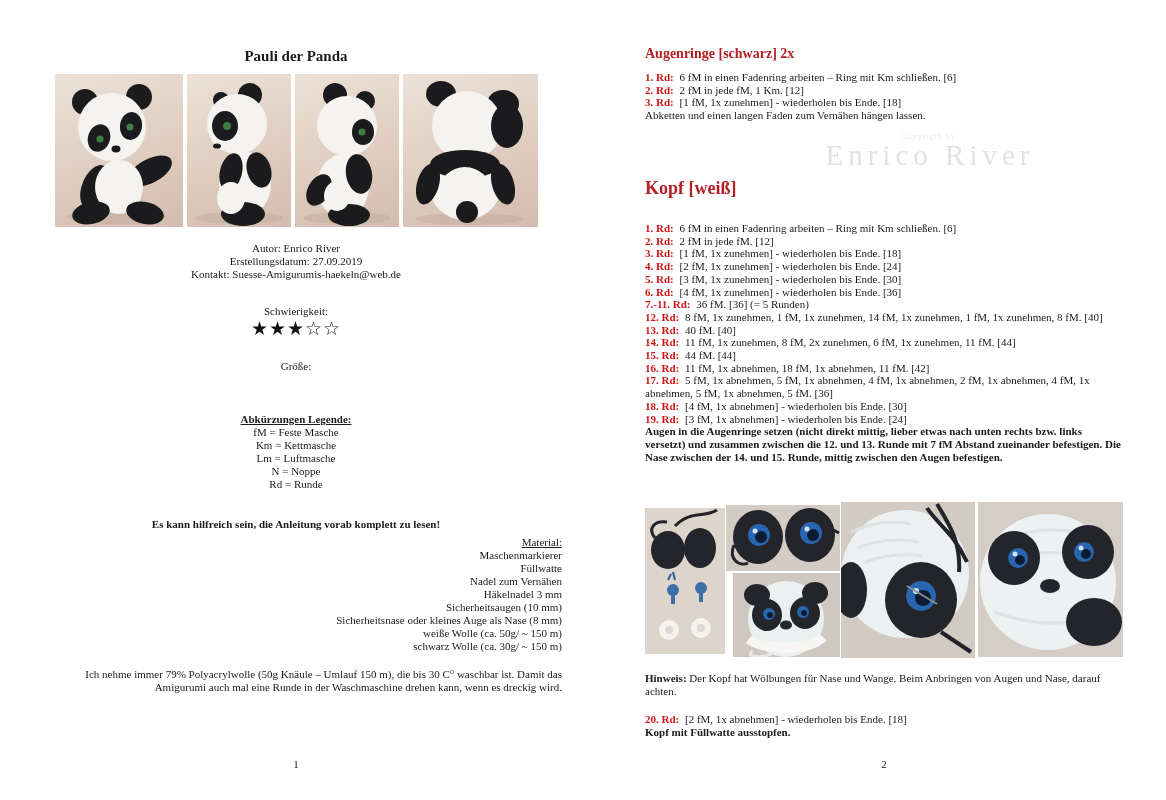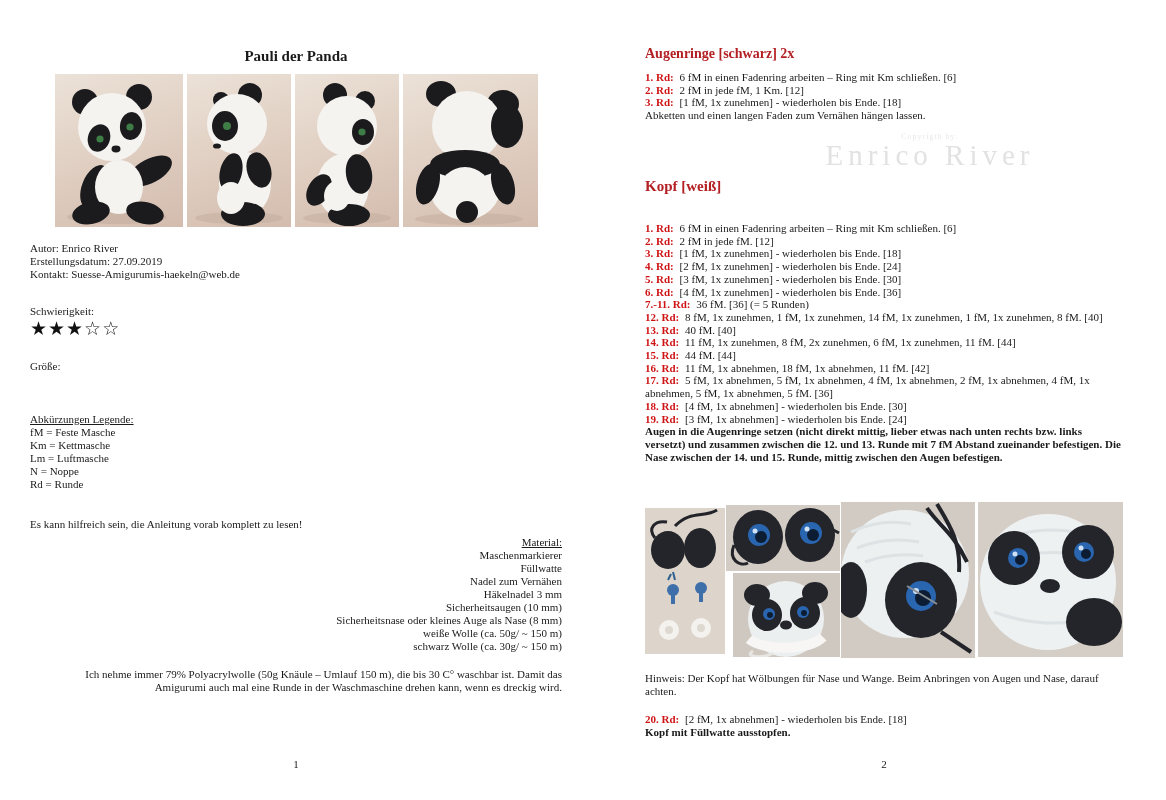--- a/index.html
+++ b/index.html
@@ -8,24 +8,24 @@
     font-family:"Liberation Serif","DejaVu Serif",serif;color:#1a1a1a;
     position:relative;
   }
   .abs{position:absolute;}
   
   .p1{left:30px;top:0;width:532px;height:800px;}
   .p1-title{top:48px;left:0;width:532px;text-align:center;font-size:15px;font-weight:bold;}
   .photo-row{top:74px;left:25px;width:482px;height:153px;display:flex;gap:4px;}
   .photo{background:linear-gradient(160deg,#ece2d8 0%,#dfcdc0 55%,#d3bcae 100%);overflow:hidden;flex:none;}
   .photo svg{display:block;}
-  .centerblock{left:0;width:532px;text-align:left;font-size:11px;line-height:13px;}
+  .centerblock{left:0;width:532px;text-align:center;font-size:11px;line-height:13px;}
   .stars{font-family:"DejaVu Sans",sans-serif;font-size:19px;letter-spacing:1px;line-height:20px;color:#111;}
   .u{text-decoration:underline;}
-  .b{font-weight:normal;}
+  .b{font-weight:bold;}
   .leftblock{left:27px;width:505px;text-align:right;font-size:11px;line-height:13px;}
   .pagenum{font-size:11px;text-align:center;}
   
   .p2{left:645px;top:0;width:478px;height:800px;}
   .sect-heading{font-size:14px;font-weight:bold;color:#b42125;}
   .rounds{font-size:11px;line-height:12.7px;width:478px;}
   .rl{font-weight:bold;color:#cf1416;margin-right:3px;}
   .boldnote{font-weight:bold;}
   .watermark{width:460px;text-align:center;color:#e2e2e2;}
   .wm-small{font-size:8px;letter-spacing:1px;line-height:8px;color:#e8e8e8;}
@@ -160,21 +160,21 @@
     <div><b class="rl">2. Rd:</b> <span>2 fM in jede fM, 1 Km. [12]</span></div>
     <div><b class="rl">3. Rd:</b> <span>[1 fM, 1x zunehmen] - wiederholen bis Ende. [18]</span></div>
     <div>Abketten und einen langen Faden zum Vernähen hängen lassen.</div>
   </div>
 
   <div class="abs watermark" style="top:133px;left:55px;">
     <div class="wm-small">Copyrigth by:</div>
     <div class="wm-large">Enrico River</div>
   </div>
 
-  <div class="abs sect-heading" style="top:178px;left:0;font-size:15px;">Kopf [weiß]</div>
+  <div class="abs sect-heading" style="top:178px;left:0;font-size:18px;">Kopf [weiß]</div>
 
   <div class="abs rounds" style="top:222px;left:0;">
     <div><b class="rl">1. Rd:</b> <span>6 fM in einen Fadenring arbeiten – Ring mit Km schließen. [6]</span></div>
     <div><b class="rl">2. Rd:</b> <span>2 fM in jede fM. [12]</span></div>
     <div><b class="rl">3. Rd:</b> <span>[1 fM, 1x zunehmen] - wiederholen bis Ende. [18]</span></div>
     <div><b class="rl">4. Rd:</b> <span>[2 fM, 1x zunehmen] - wiederholen bis Ende. [24]</span></div>
     <div><b class="rl">5. Rd:</b> <span>[3 fM, 1x zunehmen] - wiederholen bis Ende. [30]</span></div>
     <div><b class="rl">6. Rd:</b> <span>[4 fM, 1x zunehmen] - wiederholen bis Ende. [36]</span></div>
     <div><b class="rl">7.-11. Rd:</b> <span>36 fM. [36] (= 5 Runden)</span></div>
     <div><b class="rl">12. Rd:</b> <span>8 fM, 1x zunehmen, 1 fM, 1x zunehmen, 14 fM, 1x zunehmen, 1 fM, 1x zunehmen, 8 fM. [40]</span></div>

